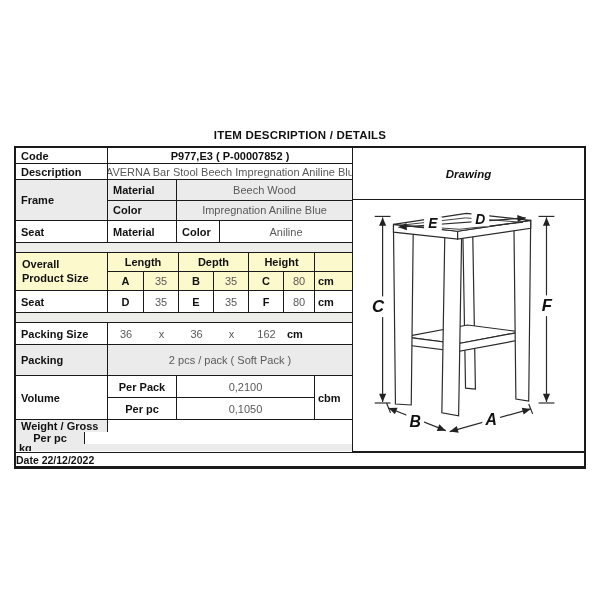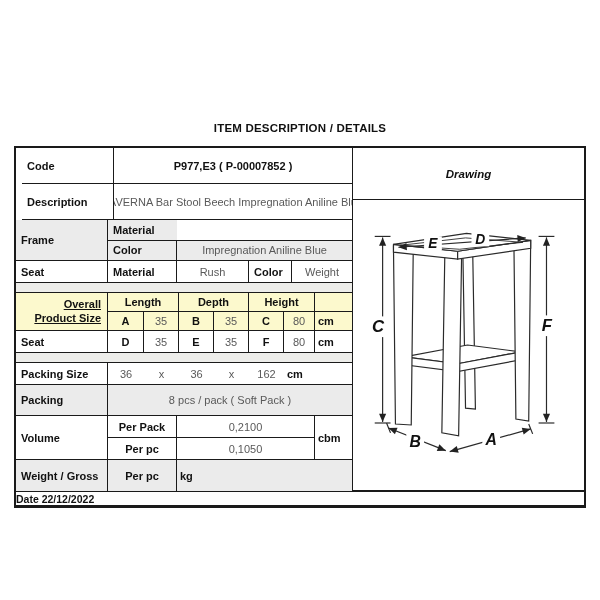--- a/index.html
+++ b/index.html
@@ -1,48 +1,48 @@
 <!DOCTYPE html>
 <html><head>
 <meta charset="utf-8">
 <style>
   * { margin:0; padding:0; box-sizing:border-box; }
   html,body { background:#ffffff; }
   body { width:600px; height:600px; font-family:"Liberation Sans", sans-serif; color:#111; }
   .page { position:relative; width:600px; height:600px; background:#fff; overflow:hidden; }
-  .title { position:absolute; top:122px; left:0; width:600px; text-align:center;
+  .title { position:absolute; top:129px; left:0; width:600px; text-align:center;
            font-size:11.5px; font-weight:bold; letter-spacing:0.2px; }
   .sheet { position:absolute; left:14px; top:146px; width:572px;
            border:2px solid #1a1a1a; border-bottom-width:3px; background:#fff; }
   .main { display:flex; border-bottom:0; }
   .left  { width:337px; border-right:1.5px solid #1a1a1a; display:flex; flex-direction:column; }
   .right { flex:1; display:flex; flex-direction:column; border-bottom:1px solid #1a1a1a;font-style:italic; }
   .row  { display:flex; border-bottom:1px solid #1a1a1a; align-items:stretch; }
-  .row.nb { border-bottom:none; }
+  .row.nb { border-bottom:none;flex-direction:column; }
   .cell { display:flex; align-items:center; border-right:1px solid #1a1a1a;
           font-size:11px; overflow:hidden; white-space:nowrap; }
   .row .cell:last-child { border-right:none; }
   .colwrap { display:flex; flex-direction:column; }
   .irow { display:flex; flex:1; align-items:stretch; }
   .irow.bb { border-bottom:1px solid #1a1a1a; }
   .irow .cell:last-child { border-right:none; }
   .lab { font-weight:bold; padding-left:5px; }
   .c   { justify-content:center; padding-left:0; }
   .val { color:#595959; font-weight:normal; }
   .b   { font-weight:bold; color:#111; }
   .g   { background:#EBEBEB; }
   .y   { background:#FCF9CD; }
   .sep { height:10px; background:#EDEDEA; border-bottom:1px solid #1a1a1a; }
   .w92{width:92px;} .w69{width:69px;} .w72{width:72px;} .w43{width:43px;}
   .w71{width:71px;} .w70{width:70px;} .w66{width:66px;}
   .w36{width:36px;} .w35{width:35px;} .w31{width:31px;}
   .f1 { flex:1; }
-  .h26{height:36px;margin-left:6px;} .h41{height:41px;} .h22{height:22px;} .h38{height:38px;}
+  .h26{height:16px;} .h41{height:41px;} .h22{height:22px;} .h38{height:38px;}
   .h21{height:31px;text-align:center;} .h44{height:44px;}
-  .wrap2 { white-space:normal; text-align:right; line-height:1.25; padding:16px 6px; justify-content:center;text-decoration:underline; }
+  .wrap2 { white-space:normal; text-align:left; line-height:1.25; padding:16px 6px; justify-content:center; }
   .midcol { width:207px; border-right:1px solid #1a1a1a; }
   .span { display:flex; align-items:center; justify-content:center; font-size:11px; }
   .units-left { justify-content:flex-start; padding-left:3px; }
   .daterow { height:14px; display:flex; align-items:center; justify-content:flex-start;
              font-size:10.5px; font-weight:bold; }
   .dheader { height:52px; display:flex; align-items:center; justify-content:center;
              font-weight:bold; font-size:11.5px; border-bottom:1px solid #1a1a1a; }
   .dcanvas { flex:1; display:flex; align-items:center; justify-content:center; background:#fff; }
   svg text { font-family:"Liberation Sans", sans-serif; font-weight:bold; fill:#111; }
 </style>
@@ -66,34 +66,34 @@
         <div class="row h26">
           <div class="cell lab w92">Description</div>
           <div class="cell c val f1">TAVERNA Bar Stool Beech Impregnation Aniline Blue</div>
         </div>
 
         <div class="row h41">
           <div class="cell lab w92 g">Frame</div>
           <div class="colwrap f1">
             <div class="irow bb">
               <div class="cell lab w69 g">Material</div>
+              <div class="cell c val f1 g">Beech Wood</div>
             </div>
             <div class="irow">
               <div class="cell lab w69 g">Color</div>
               <div class="cell c val f1 g">Impregnation Aniline Blue</div>
             </div>
           </div>
         </div>
 
         <div class="row h22">
           <div class="cell lab w92">Seat</div>
           <div class="cell lab w69">Material</div>
-          <div class="cell c val w72">Rush</div>
           <div class="cell lab w43">Color</div>
-          <div class="cell c val f1">Weight</div>
+          <div class="cell c val f1">Aniline</div>
         </div>
 
         <div class="sep"></div>
 
         <div class="row h38">
           <div class="cell lab wrap2 w92 y">Overall Product Size</div>
           <div class="colwrap f1">
             <div class="irow bb">
               <div class="cell c b w71 y">Length</div>
               <div class="cell c b w70 y">Depth</div>
@@ -132,21 +132,21 @@
             <div class="span w35 val">x</div>
             <div class="span w35 val">36</div>
             <div class="span w35 val">x</div>
             <div class="span w35 val">162</div>
             <div class="span f1 b units-left">cm</div>
           </div>
         </div>
 
         <div class="row h21">
           <div class="cell lab w92 g">Packing</div>
-          <div class="cell c val f1 g">8 pcs / pack ( Soft Pack )</div>
+          <div class="cell c val f1 g">2 pcs / pack ( Soft Pack )</div>
         </div>
 
         <div class="row h44">
           <div class="cell lab w92">Volume</div>
           <div class="colwrap midcol">
             <div class="irow bb">
               <div class="cell c b w69">Per Pack</div>
               <div class="cell c val f1">0,2100</div>
             </div>
             <div class="irow">

